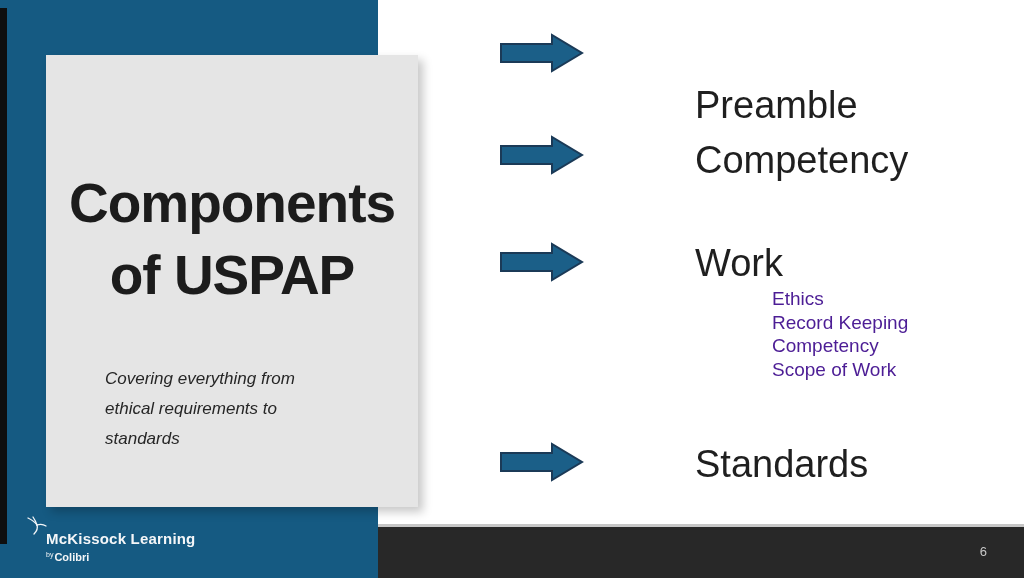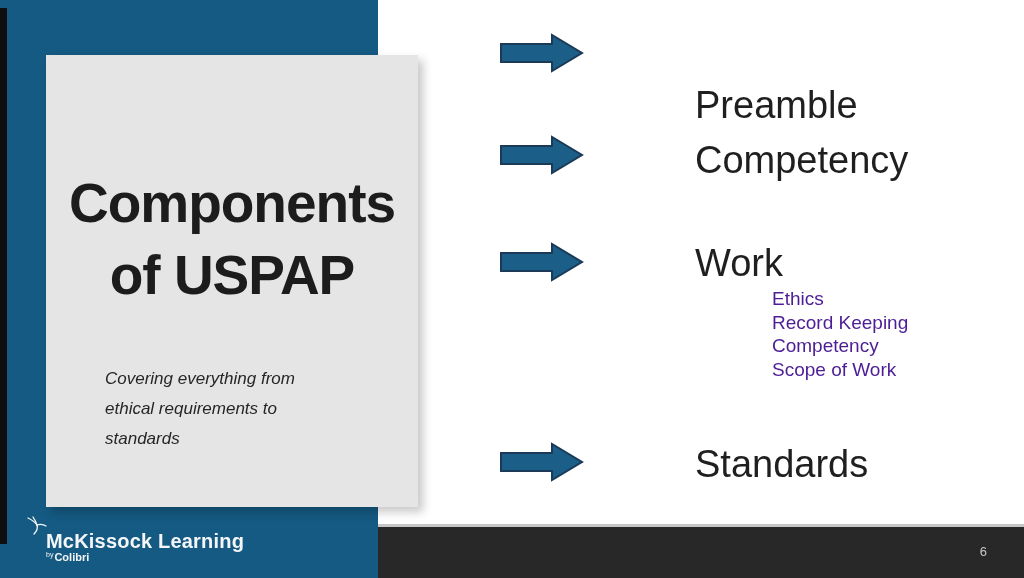--- a/index.html
+++ b/index.html
@@ -109,21 +109,21 @@
   
   .logo {
     position: absolute;
     left: 26px; top: 514px;
     color: #ffffff;
   }
   .logo .bird { position: absolute; left: 0; top: 2px; }
   .logo .logo-text {
     position: absolute;
     left: 20px; top: 16px;
-    font-size: 20px;
+    font-size: 15px;
     font-weight: bold;
     letter-spacing: 0.2px;
     white-space: nowrap;
     color: #f4f6f8;
   }
   .logo .logo-sub {
     position: absolute;
     left: 20px; top: 37px;
     font-size: 11px;
     font-weight: bold;

